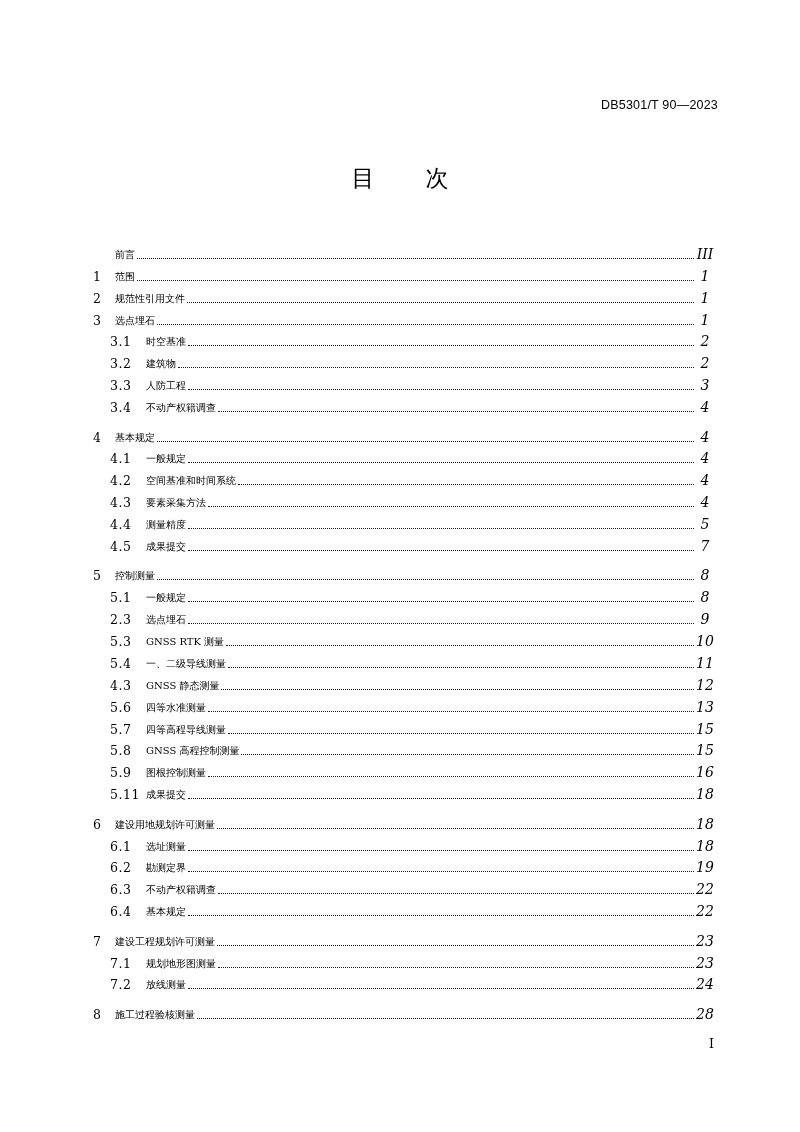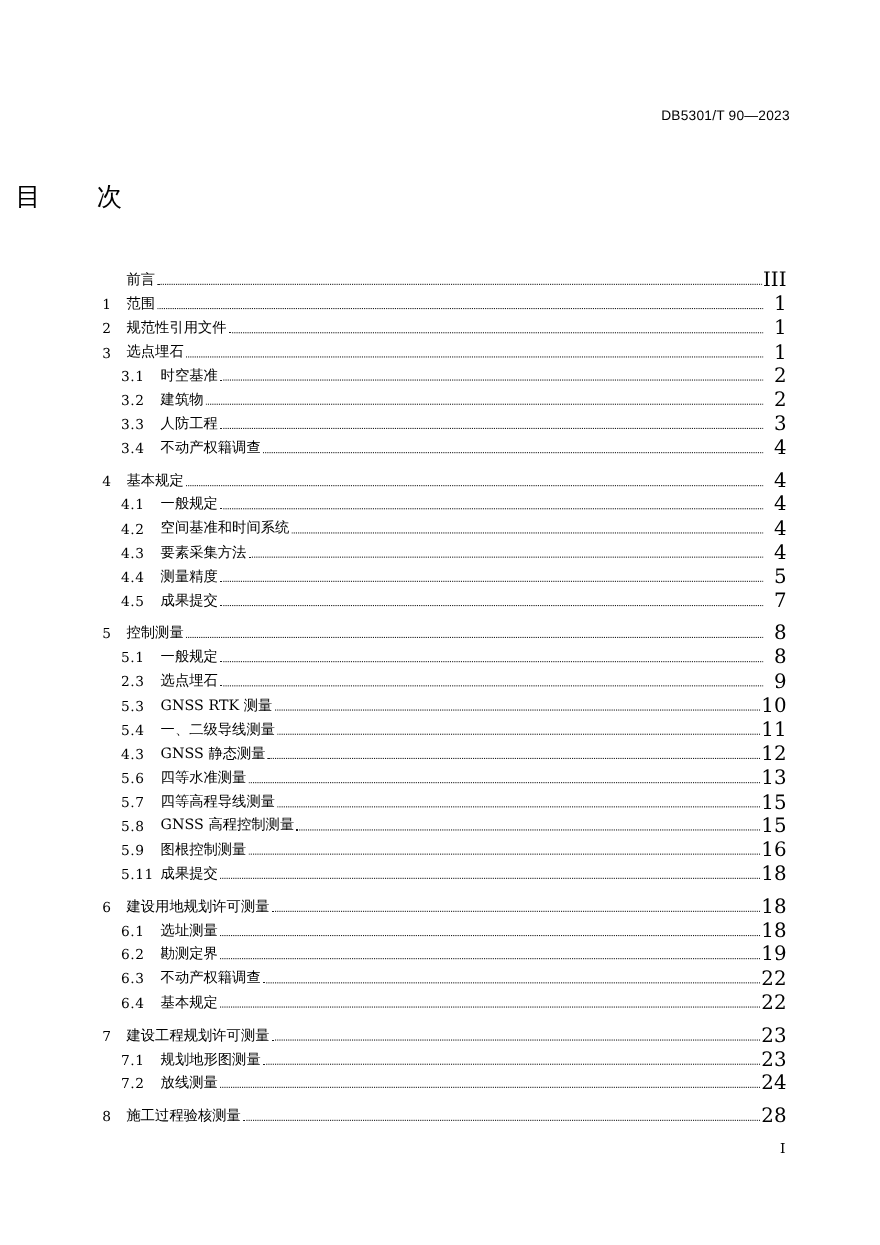--- a/index.html
+++ b/index.html
@@ -32,21 +32,21 @@
     font-family: "Liberation Sans", "DejaVu Sans", sans-serif;
     white-space: nowrap;
   }
 
   
   .toc-title {
     position: absolute;
     top: 163px;
     left: 0;
     width: 800px;
-    text-align: left;
+    text-align: center;
     font-size: 23px;
     letter-spacing: 14px;
     text-indent: 14px;
     font-weight: normal;
     font-family: Liberation Serif, serif;
   }
 
   
   .toc {
     position: absolute;
@@ -73,44 +73,45 @@
     font-family: "DejaVu Serif", "Liberation Serif", serif;
     font-size: 12.5px;
     letter-spacing: 0.5px;
   }
   .lvl1 .num { min-width: 22px; }
   .lvl2 .num { min-width: 36px; }
 
   .label {
     flex: 0 0 auto;
     font-family: "DejaVu Serif", "Liberation Serif", serif;
-    font-size: 13px;
+    font-size: 10px;
     padding-right: 2px;
   }
 
   .leader {
     flex: 1 1 auto;
     position: relative;
     height: 13px;
     margin: 0 1px 2px 0;
     overflow: hidden;
   }
   .leader::after {
     content: "";
     position: absolute;
     left: 0; right: 0; bottom: 2px;
     border-bottom: 1.1px dotted #1a1a1a;
   }
 
   .pg {
     flex: 0 0 auto;
-    text-align: right;
+    text-align: center;
     font-family: "DejaVu Serif", "Liberation Serif", serif;
-    font-size: 18px;
+    font-size: 14px;
     min-width: 20px;
+    font-style: italic;
   }
 
   
   .doc-footer {
     position: absolute;
     top: 1036px;
     right: 86px;
     font-size: 12.5px;
     font-family: "DejaVu Serif", "Liberation Serif", serif;
   }

